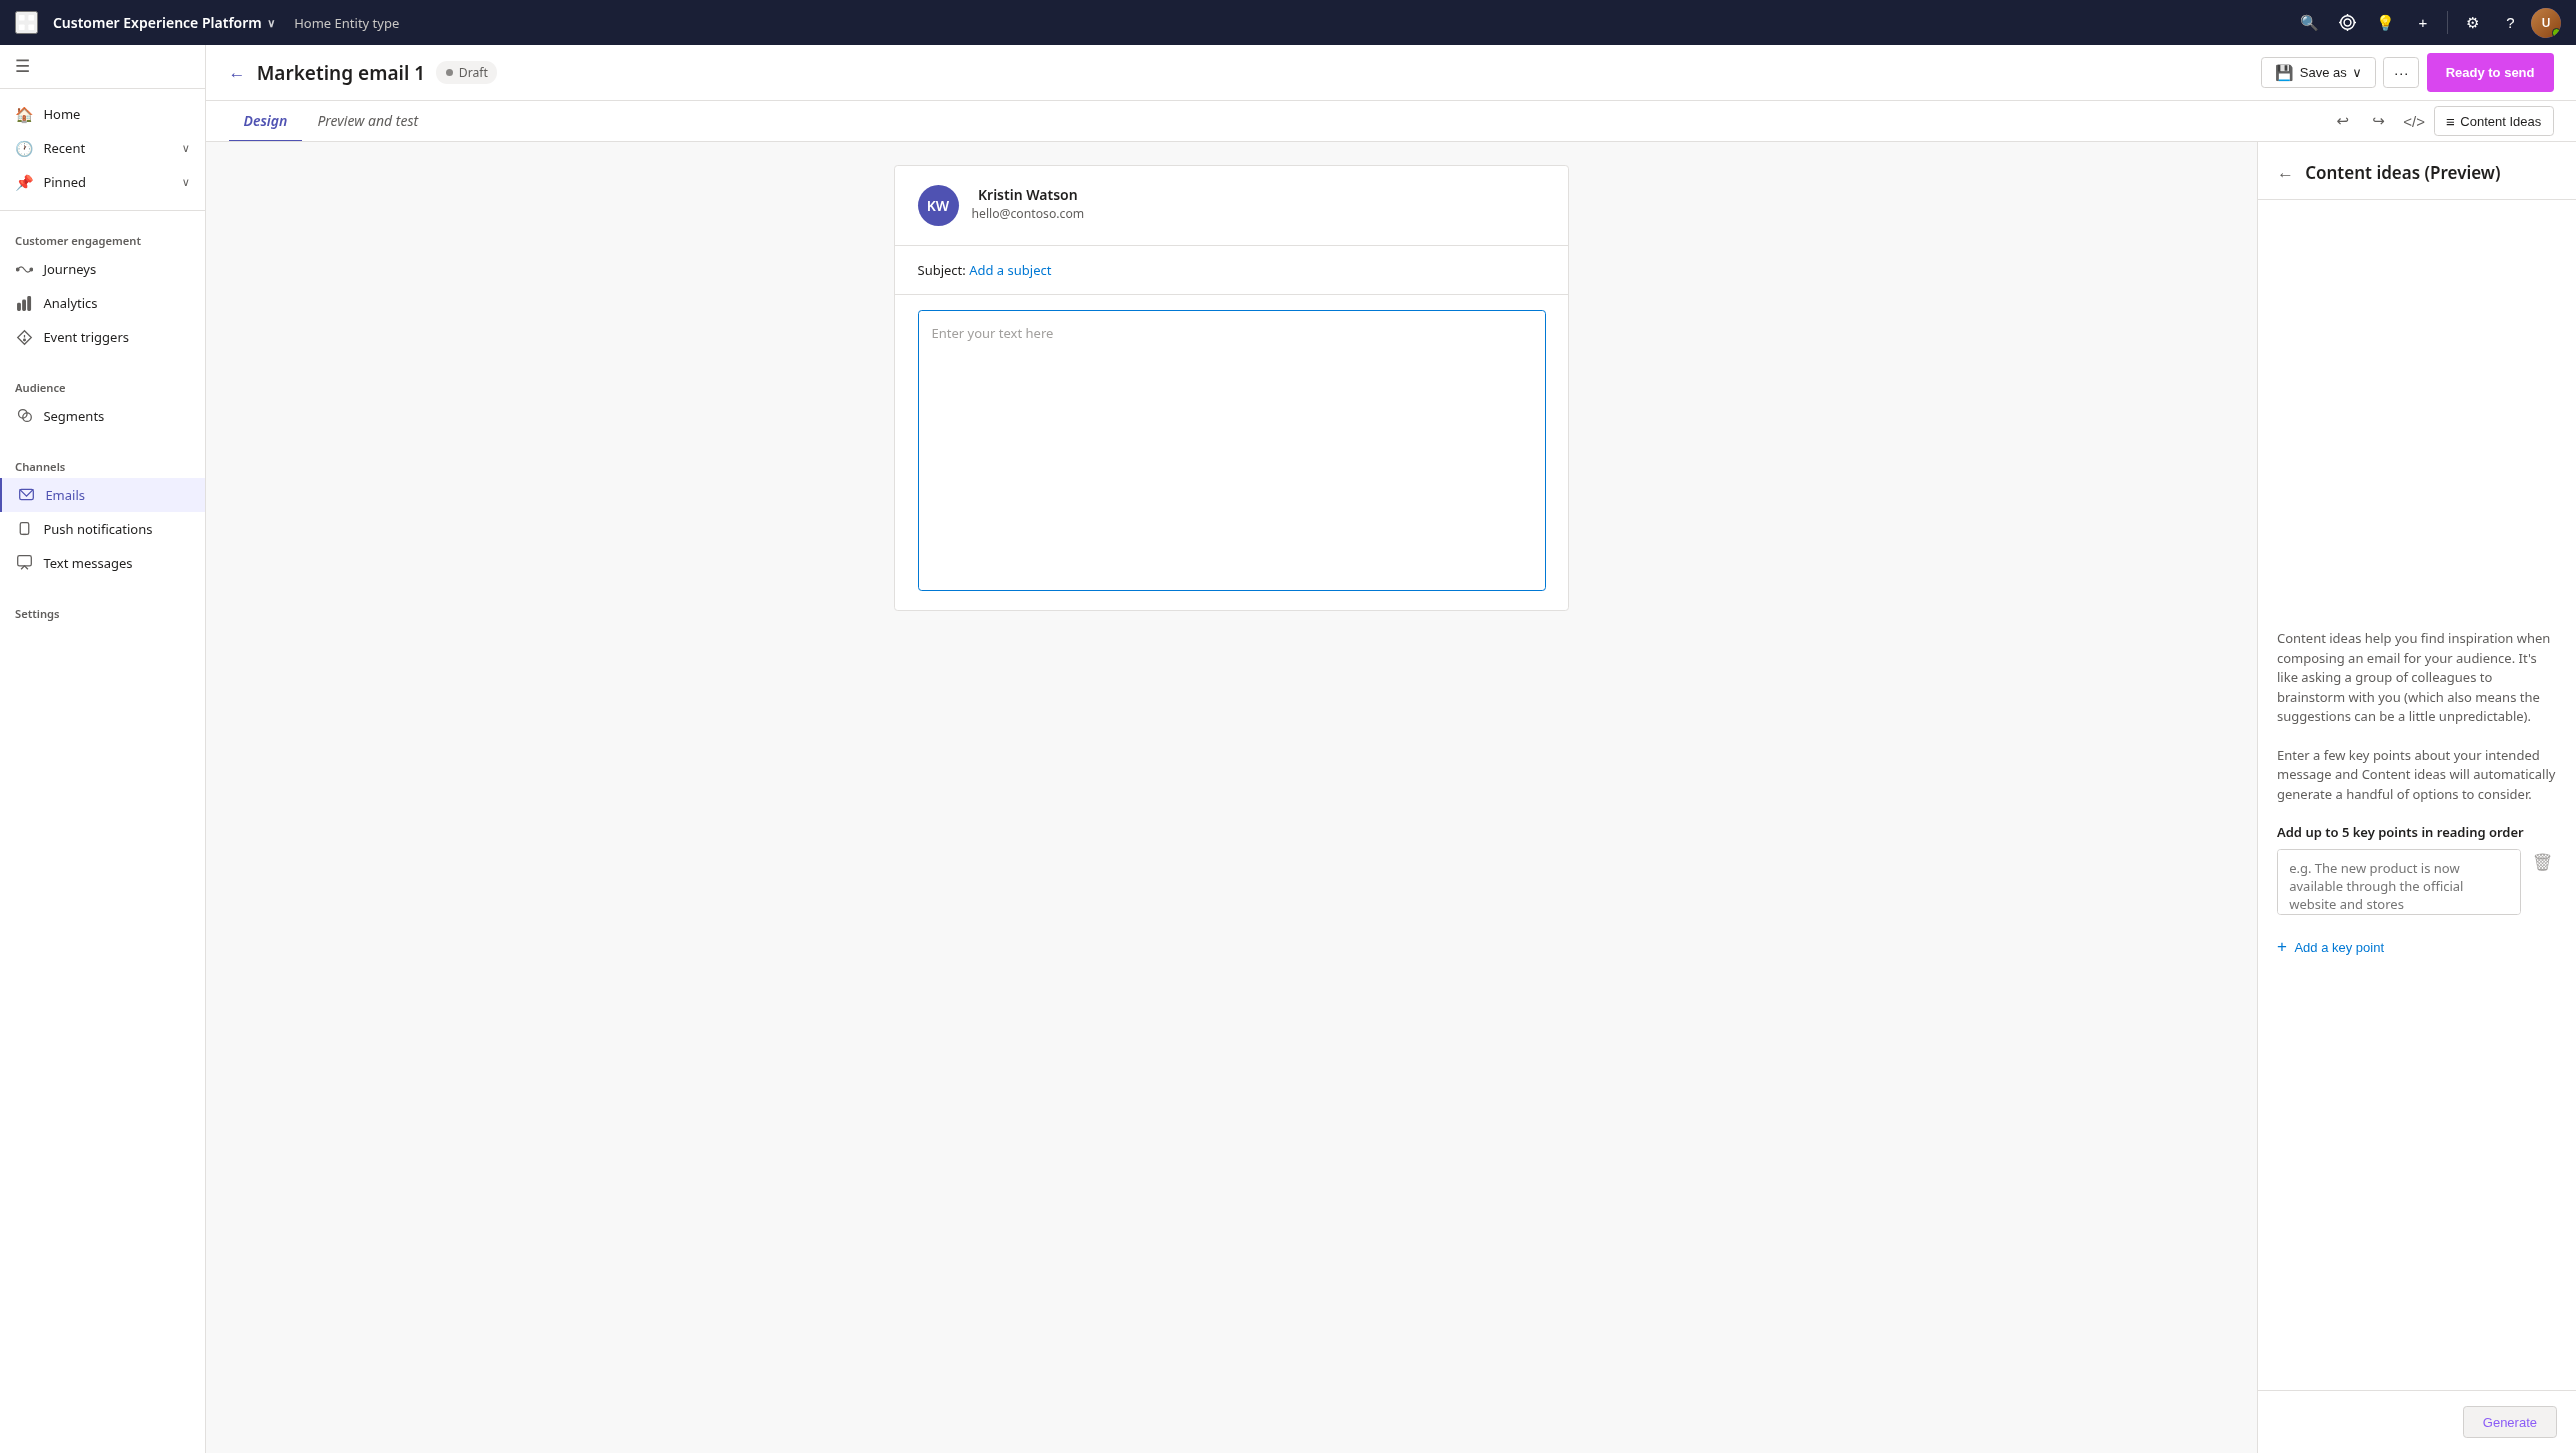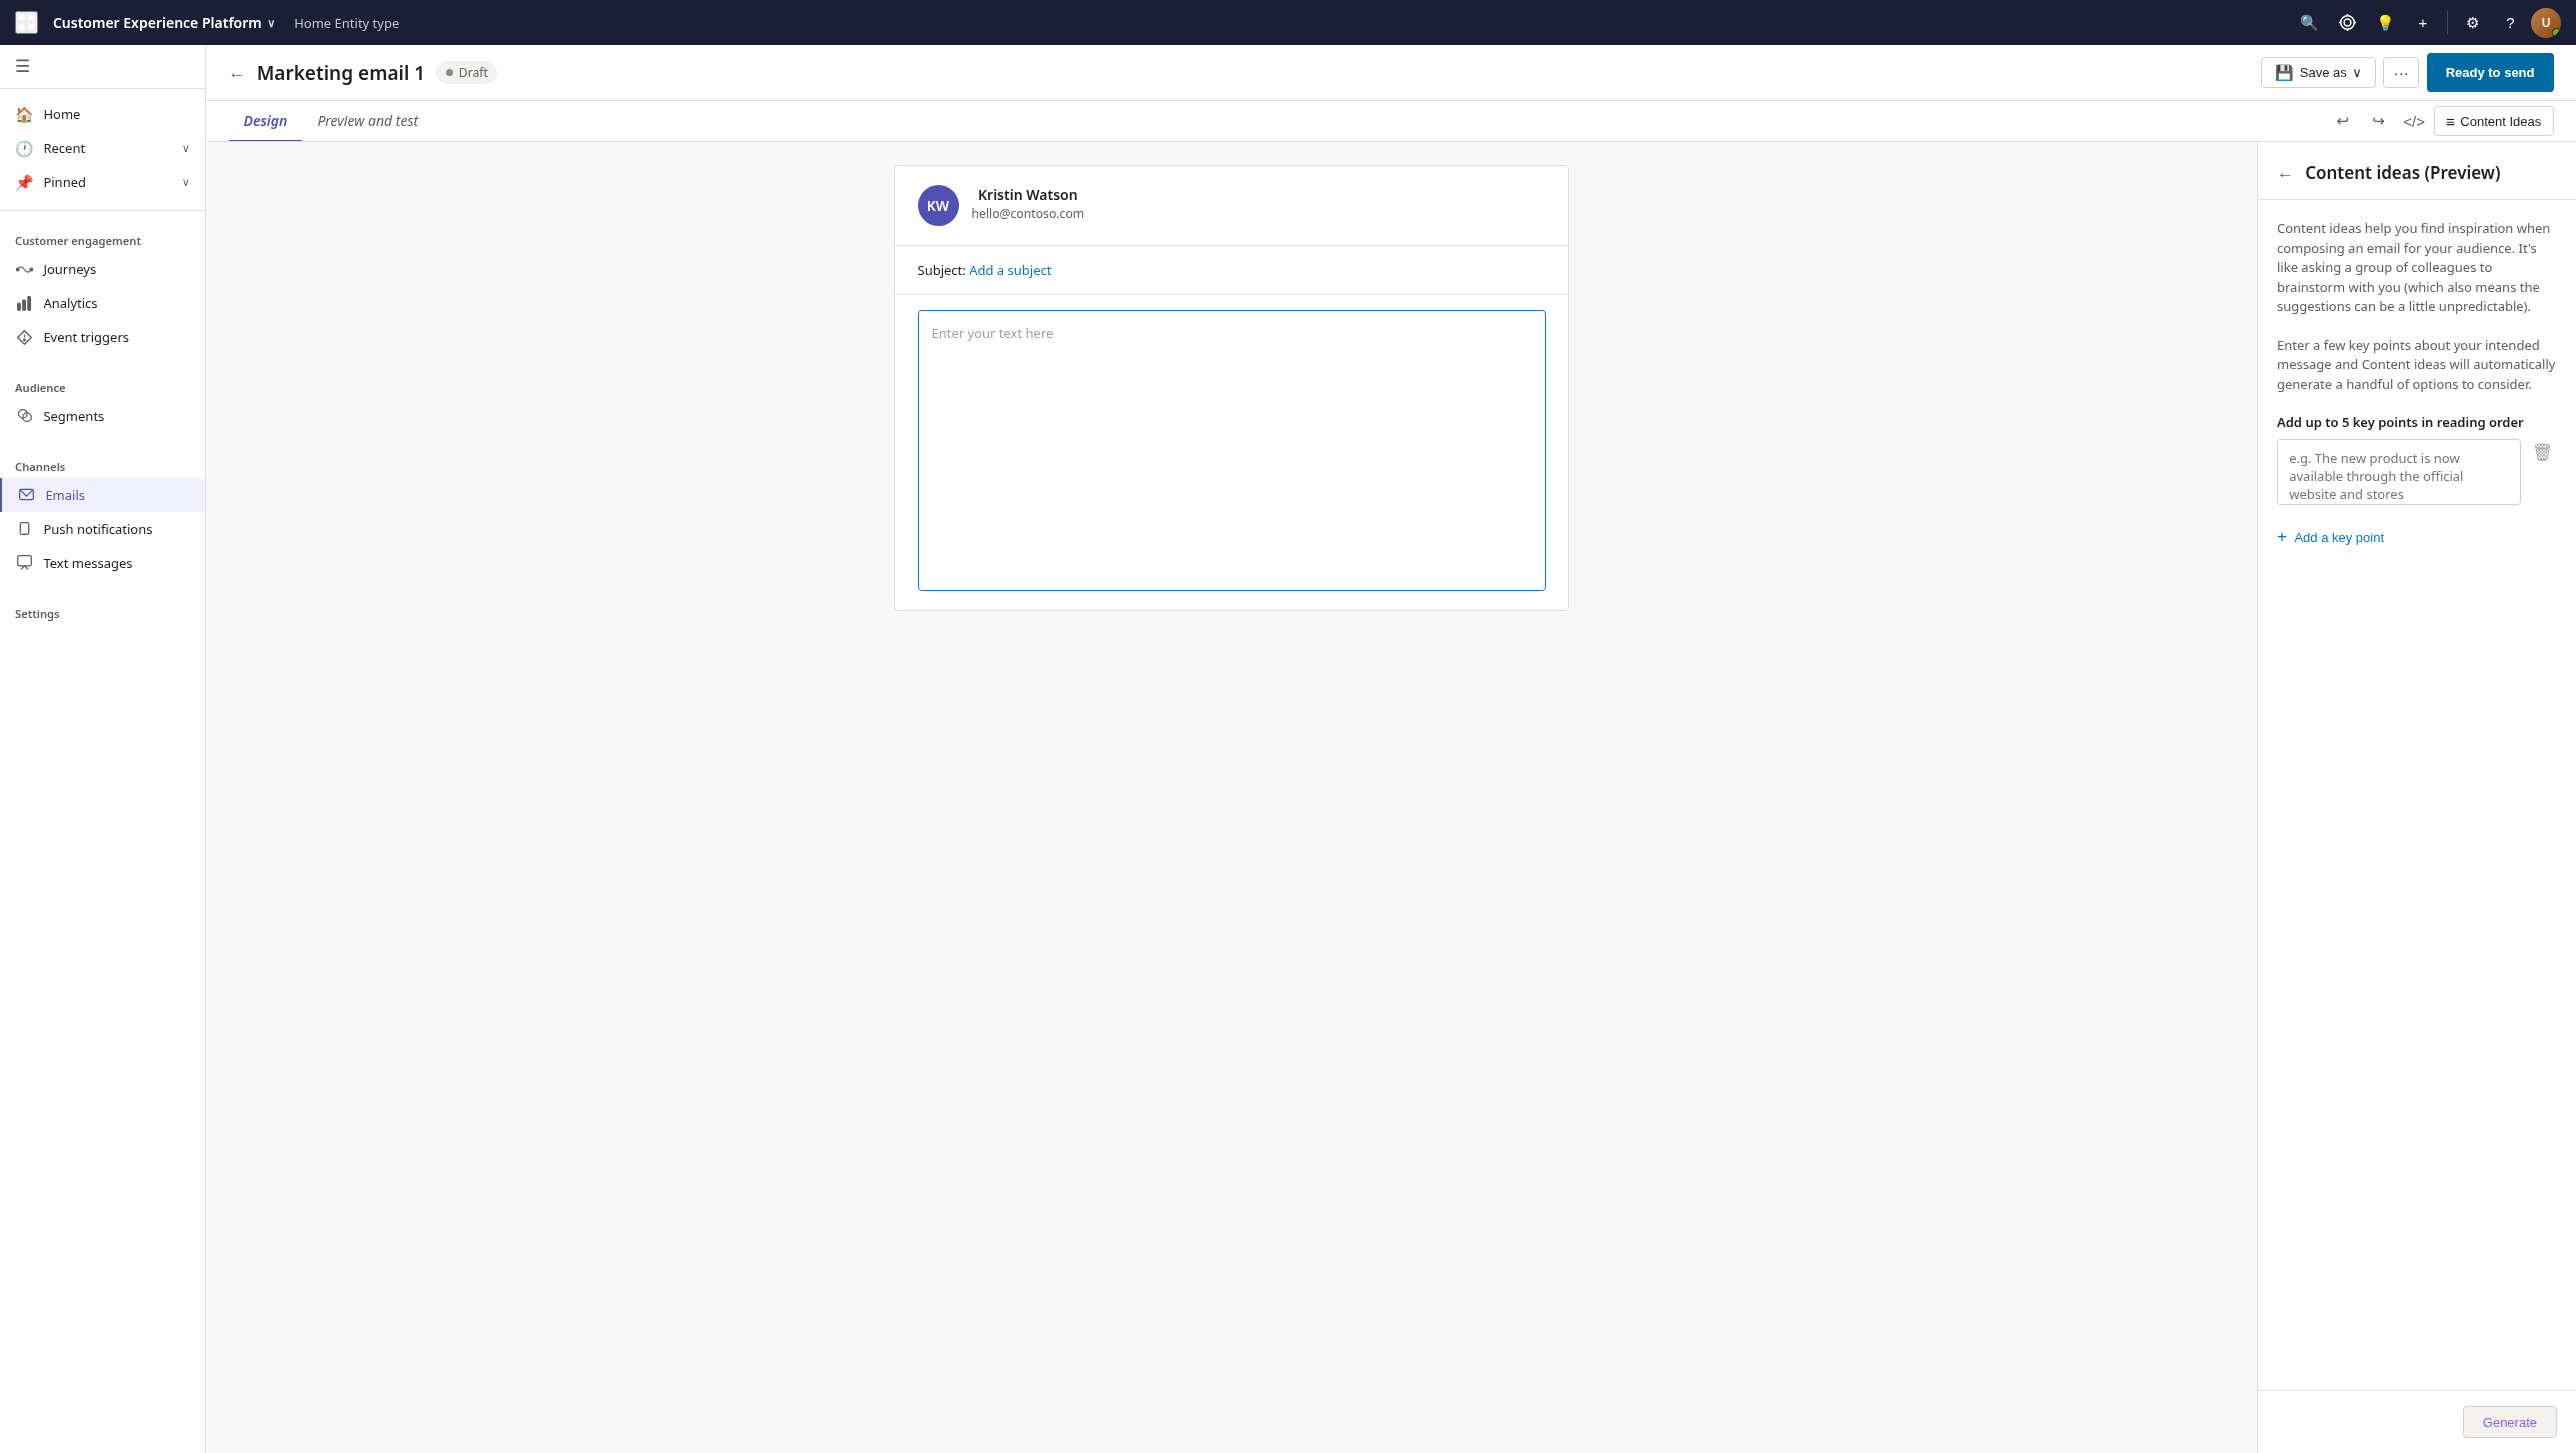--- a/index.html
+++ b/index.html
@@ -161,21 +161,21 @@
     .more-btn {
       background: #fff;
       border: 0.9px solid #d2d0ce;
       border-radius: 3.7px;
       padding: 5.6px 9.4px;
       cursor: pointer;
       font-size: 15px;
       color: #201f1e;
     }
     .ready-to-send-btn {
-      background: #0369a1;
+      background: #d946ef;
       color: #fff;
       border: none;
       border-radius: 3.7px;
       padding: 12px 19px;
       cursor: pointer;
       font-size: 13px;
       font-weight: 600;
     }
 
     
@@ -311,20 +311,21 @@
       font-weight: 600;
       color: #201f1e;
     }
     .right-panel-body {
       flex: 1;
       padding: 19px;
       overflow-y: auto;
       display: flex;
       flex-direction: column;
       gap: 19px;
+      justify-content: center;
     }
     .panel-description {
       font-size: 13px;
       color: #605e5c;
       line-height: 1.5;
     }
     .key-points-label {
       font-size: 13px;
       font-weight: 600;
       color: #201f1e;

